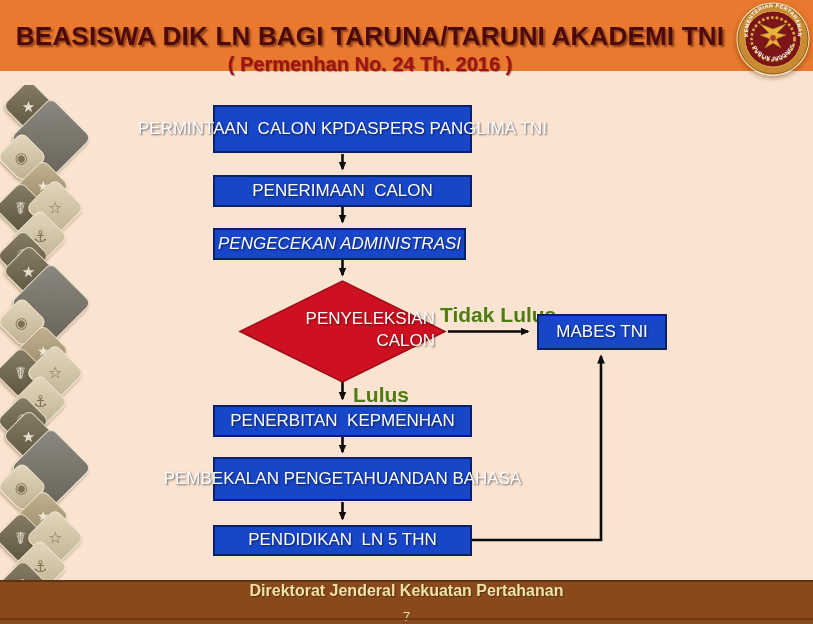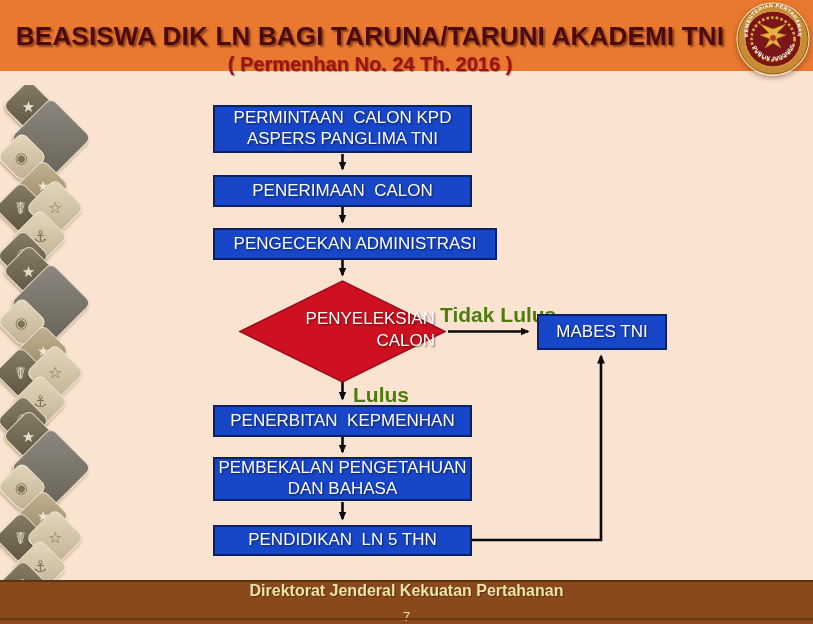--- a/index.html
+++ b/index.html
@@ -26,21 +26,21 @@
   .diamond span{transform:rotate(-45deg);line-height:1;}
   .tone-dark{background:linear-gradient(135deg,#887e67,#5d5440);}
   .tone-map{background:linear-gradient(135deg,#8d8880,#696458);}
   .tone-light{background:linear-gradient(135deg,#e3d7bd,#bfb091);}
   .tone-mid{background:linear-gradient(135deg,#c4b394,#97865f);}
   .g-light{color:rgba(250,244,228,.85);}
   .g-dark{color:rgba(75,60,30,.6);}
 
   
   .fbox{position:absolute;background:#1746c8;border:2px solid #0a2166;box-sizing:border-box;
-        color:#fff;display:flex;flex-direction:column;align-items:center;justify-content:center;
+        color:#fff;display:flex;flex-direction:row;align-items:center;justify-content:center;
         font-size:17px;line-height:1.22;text-shadow:1px 1px 2px rgba(0,0,20,.6);text-align:left;}
   .bline{white-space:pre;}
   .overlay{position:absolute;left:0;top:0;width:813px;height:624px;pointer-events:none;}
   .dlabel{position:absolute;left:250px;top:308px;width:185px;text-align:right;color:#fff;
           font-size:17px;line-height:1.28;text-shadow:1px 1px 2px rgba(40,0,0,.6);}
   .conn-label{position:absolute;font-size:21px;font-weight:bold;color:#4d7c0f;white-space:pre;}
   .lbl-tidak{left:440px;top:303px;width:95px;text-align:center;}
   .lbl-lulus{left:353px;top:383px;}
 
   
@@ -176,21 +176,21 @@
 
   <div class="fbox" style="left:213px;top:105px;width:259px;height:48px;">
     <div class="bline">PERMINTAAN  CALON KPD</div>
     <div class="bline">ASPERS PANGLIMA TNI</div>
   </div>
 
   <div class="fbox" style="left:213px;top:175px;width:259px;height:32px;">
     <div class="bline">PENERIMAAN  CALON</div>
   </div>
 
-  <div class="fbox" style="left:213px;top:228px;width:284px;height:32px;">
+  <div class="fbox" style="left:213px;top:228px;width:253px;height:32px;font-style:italic;">
     <div class="bline">PENGECEKAN ADMINISTRASI</div>
   </div>
 
   <div class="dlabel">
     <div class="bline">PENYELEKSIAN</div>
     <div class="bline">CALON</div>
   </div>
 
   <div class="conn-label lbl-tidak">Tidak Lulus</div>
   <div class="conn-label lbl-lulus">Lulus</div>

